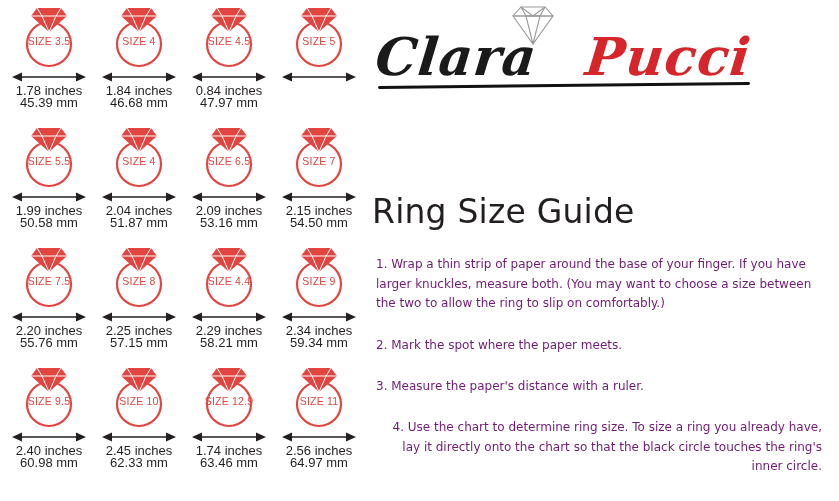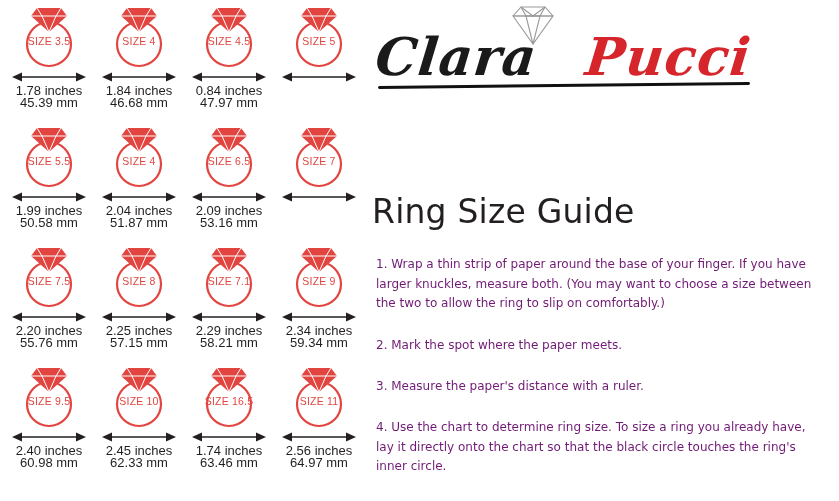--- a/index.html
+++ b/index.html
@@ -139,21 +139,21 @@
     left: 8px;
     width: 446px;
     font-size: 12px;
     line-height: 19.5px;
     color: #701a75;
     font-family: "DejaVu Sans", sans-serif;
   }
   #step-1 { top: 255px; }
   #step-2 { top: 336px; }
   #step-3 { top: 377px; }
-  #step-4 { top: 418px; }
+  #step-4 { top: 418px; text-align: right; }
 </style>
 </head>
 <body>
 
 <div id="chart-area">
   <div class="size-grid" id="size-grid">
       <div class="size-cell">
         <svg class="ring-svg" viewBox="0 0 74 68">
           <g fill="none" stroke="#e2453f" stroke-width="2.2">
             <circle cx="37" cy="42" r="22"></circle>
@@ -319,20 +319,21 @@
             <path d="M25 6 L30 14 L37 30"></path>
             <path d="M49 6 L44 14 L37 30"></path>
           </g>
         </svg>
         <div class="ring-label">SIZE 7</div>
         <svg class="arrow-svg" viewBox="0 0 78 12">
           <line x1="10" y1="6" x2="68" y2="6" stroke="#231f20" stroke-width="1.6"></line>
           <polygon points="2,6 12,1.5 12,10.5" fill="#231f20"></polygon>
           <polygon points="76,6 66,1.5 66,10.5" fill="#231f20"></polygon>
         </svg>
+        <div class="meas"><span>2.15 inches</span><br><span>54.50 mm</span></div>
       </div>
       <div class="size-cell">
         <svg class="ring-svg" viewBox="0 0 74 68">
           <g fill="none" stroke="#e2453f" stroke-width="2.2">
             <circle cx="37" cy="42" r="22"></circle>
           </g>
           <g fill="#e2453f">
             <path d="M25 6 L49 6 L55 14 L37 30 L19 14 Z"></path>
           </g>
           <g fill="none" stroke="#ffffff" stroke-width="1">
@@ -378,21 +379,21 @@
           </g>
           <g fill="#e2453f">
             <path d="M25 6 L49 6 L55 14 L37 30 L19 14 Z"></path>
           </g>
           <g fill="none" stroke="#ffffff" stroke-width="1">
             <path d="M19 14 L55 14"></path>
             <path d="M25 6 L30 14 L37 30"></path>
             <path d="M49 6 L44 14 L37 30"></path>
           </g>
         </svg>
-        <div class="ring-label">SIZE 7.1</div>
+        <div class="ring-label">SIZE 4.4</div>
         <svg class="arrow-svg" viewBox="0 0 78 12">
           <line x1="10" y1="6" x2="68" y2="6" stroke="#231f20" stroke-width="1.6"></line>
           <polygon points="2,6 12,1.5 12,10.5" fill="#231f20"></polygon>
           <polygon points="76,6 66,1.5 66,10.5" fill="#231f20"></polygon>
         </svg>
         <div class="meas"><span>2.29 inches</span><br><span>58.21 mm</span></div>
       </div>
       <div class="size-cell">
         <svg class="ring-svg" viewBox="0 0 74 68">
           <g fill="none" stroke="#e2453f" stroke-width="2.2">
@@ -466,21 +467,21 @@
           </g>
           <g fill="#e2453f">
             <path d="M25 6 L49 6 L55 14 L37 30 L19 14 Z"></path>
           </g>
           <g fill="none" stroke="#ffffff" stroke-width="1">
             <path d="M19 14 L55 14"></path>
             <path d="M25 6 L30 14 L37 30"></path>
             <path d="M49 6 L44 14 L37 30"></path>
           </g>
         </svg>
-        <div class="ring-label">SIZE 16.5</div>
+        <div class="ring-label">SIZE 12.9</div>
         <svg class="arrow-svg" viewBox="0 0 78 12">
           <line x1="10" y1="6" x2="68" y2="6" stroke="#231f20" stroke-width="1.6"></line>
           <polygon points="2,6 12,1.5 12,10.5" fill="#231f20"></polygon>
           <polygon points="76,6 66,1.5 66,10.5" fill="#231f20"></polygon>
         </svg>
         <div class="meas"><span>1.74 inches</span><br><span>63.46 mm</span></div>
       </div>
       <div class="size-cell">
         <svg class="ring-svg" viewBox="0 0 74 68">
           <g fill="none" stroke="#e2453f" stroke-width="2.2">

